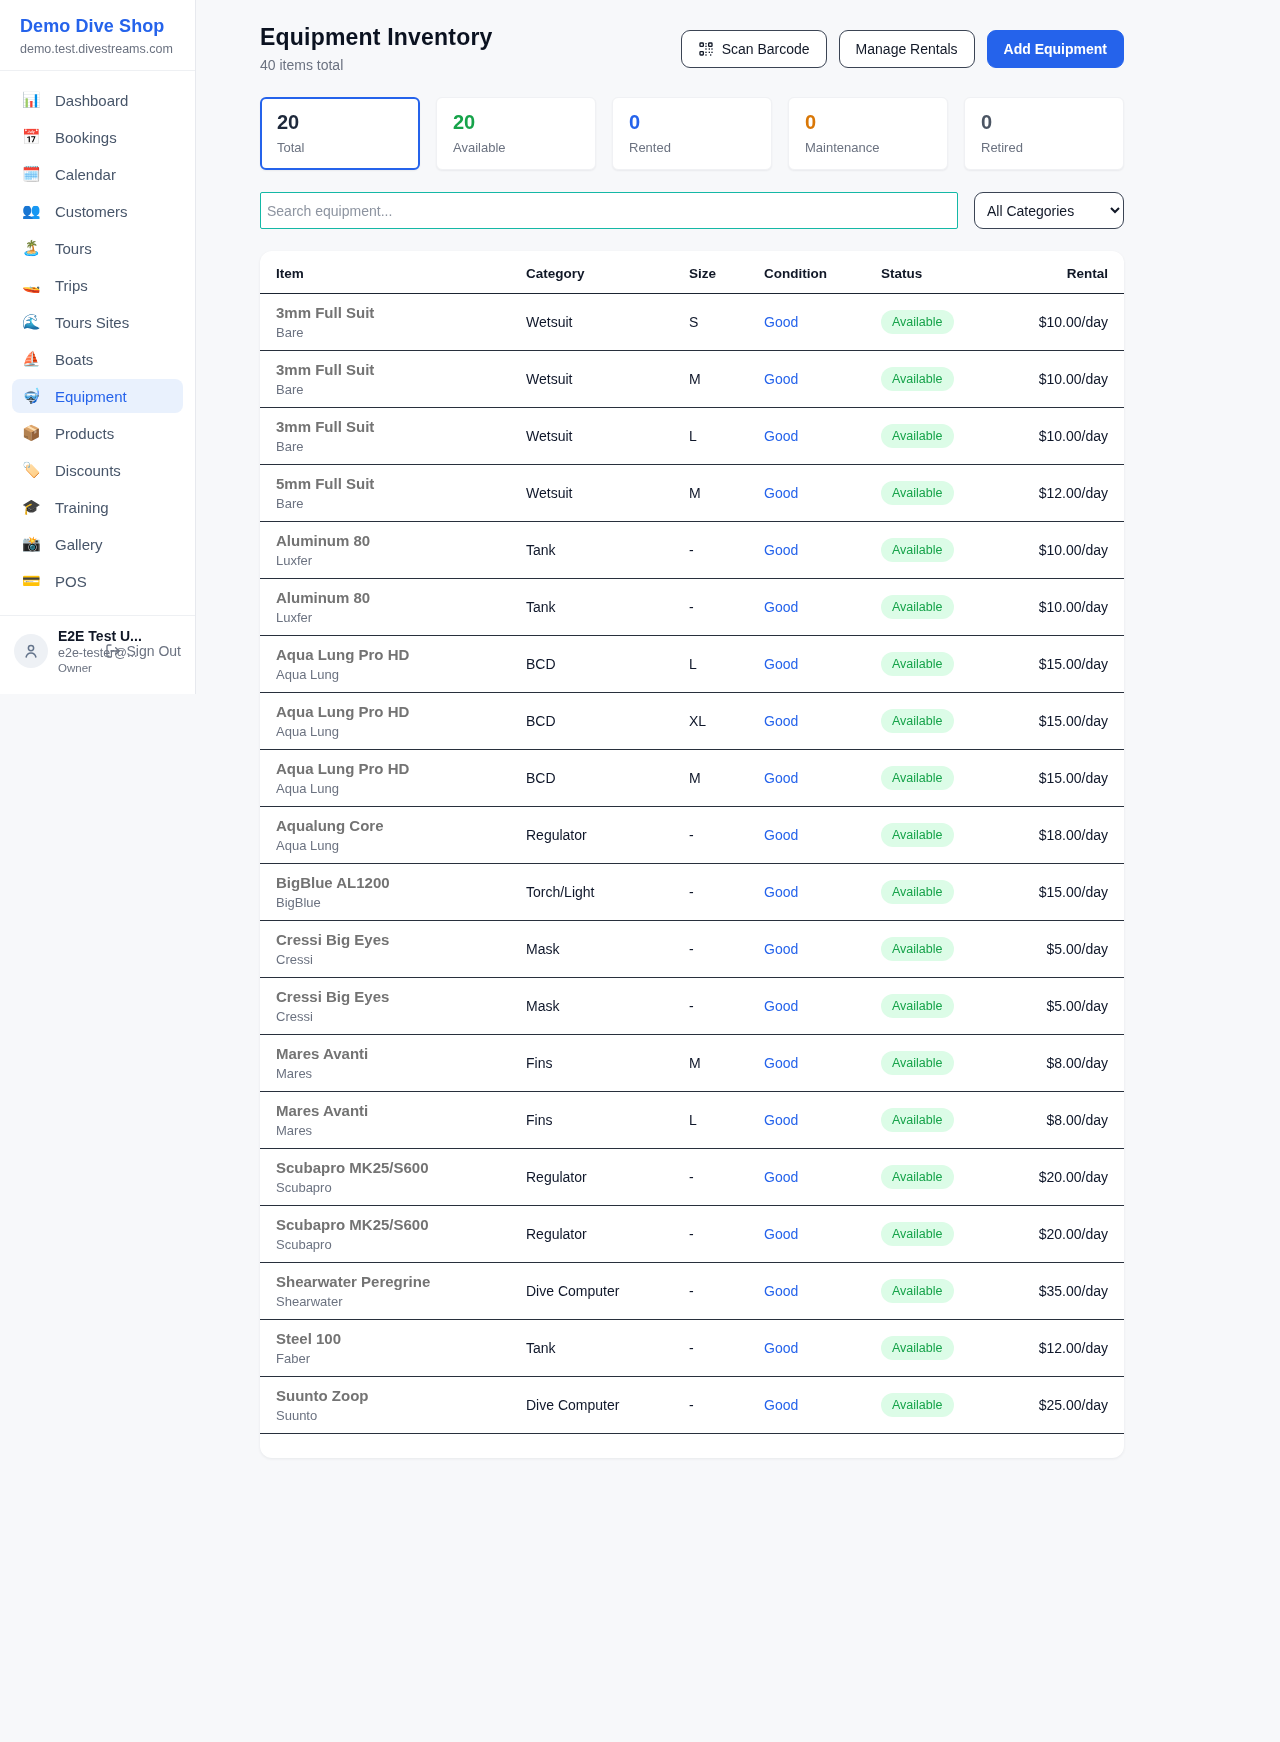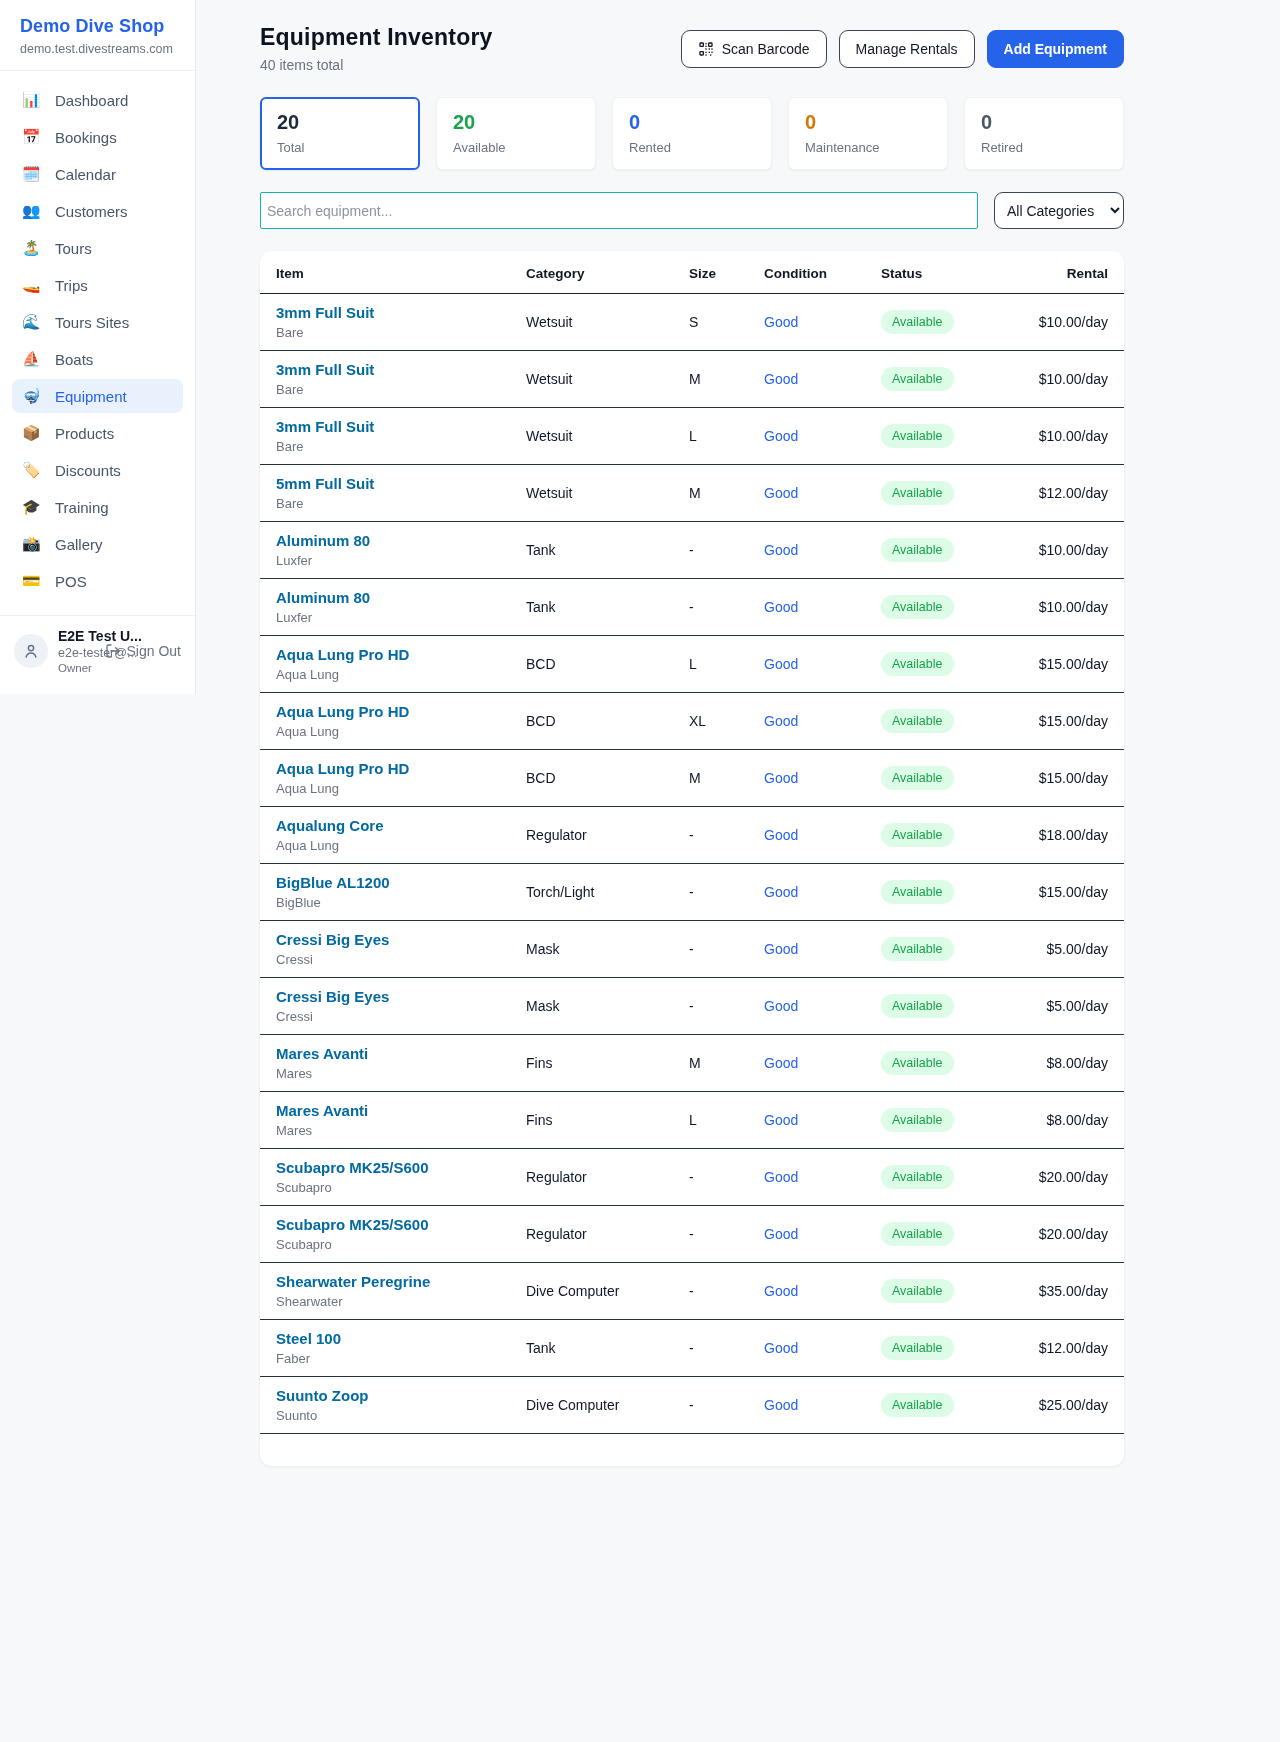--- a/index.html
+++ b/index.html
@@ -61,37 +61,37 @@
   .stat-label { font-size:13px; color:#6b7280; margin-top:6px; }
   
   .filters { display:flex; gap:16px; margin-top:22px; }
   .search-input {
     flex:1; height:37px; border:1px solid #14b8a6; border-radius:2px;
     padding:0 6px; font-size:14px; font-family:inherit; color:#111827; background:#fff;
     outline:none;
   }
   .search-input::placeholder { color:#8d94a0; }
   .category-select {
-    width:130px; height:37px; border:1px solid #3b4454; border-radius:9px;
+    width:150px; height:37px; border:1px solid #3b4454; border-radius:9px;
     background:#fff; font-size:14px; font-family:inherit; color:#111827; padding:0 8px;
     outline:none;
   }
   
   .table-card {
     margin-top:22px; background:#ffffff; border-radius:12px;
-    box-shadow:0 1px 3px rgba(16,24,40,.07); overflow:hidden; padding-bottom:32px;
+    box-shadow:0 1px 3px rgba(16,24,40,.07); overflow:hidden; padding-bottom:24px;
   }
   table { width:864px; border-collapse:collapse; table-layout:fixed; }
   th {
     text-align:left; font-size:13.5px; font-weight:bold; color:#111827;
     padding:15px 16px 12px; border-bottom:1.5px solid #1b2432;
   }
   th.col-rental, td.cell-rental { text-align:right; }
   td { padding:10px 16px; border-bottom:1px solid #28303d; vertical-align:middle; }
-  .item-link { color:#0369a1; font-size:15px; font-weight:600; cursor:pointer; }
+  .item-link { color:#737373; font-size:15px; font-weight:600; cursor:pointer; }
   .item-brand { color:#6b7280; font-size:13px; margin-top:4px; }
   .cell-plain { font-size:14px; color:#0f172a; }
   .cond-link { color:#2563eb; font-size:14px; cursor:pointer; }
   .badge {
     display:inline-block; background:#dcfce7; color:#16a34a;
     font-size:12.5px; font-weight:500; padding:5px 11px; border-radius:999px;
   }
   .cell-rental { font-size:14px; color:#0f172a; }
 </style>
 </head>

